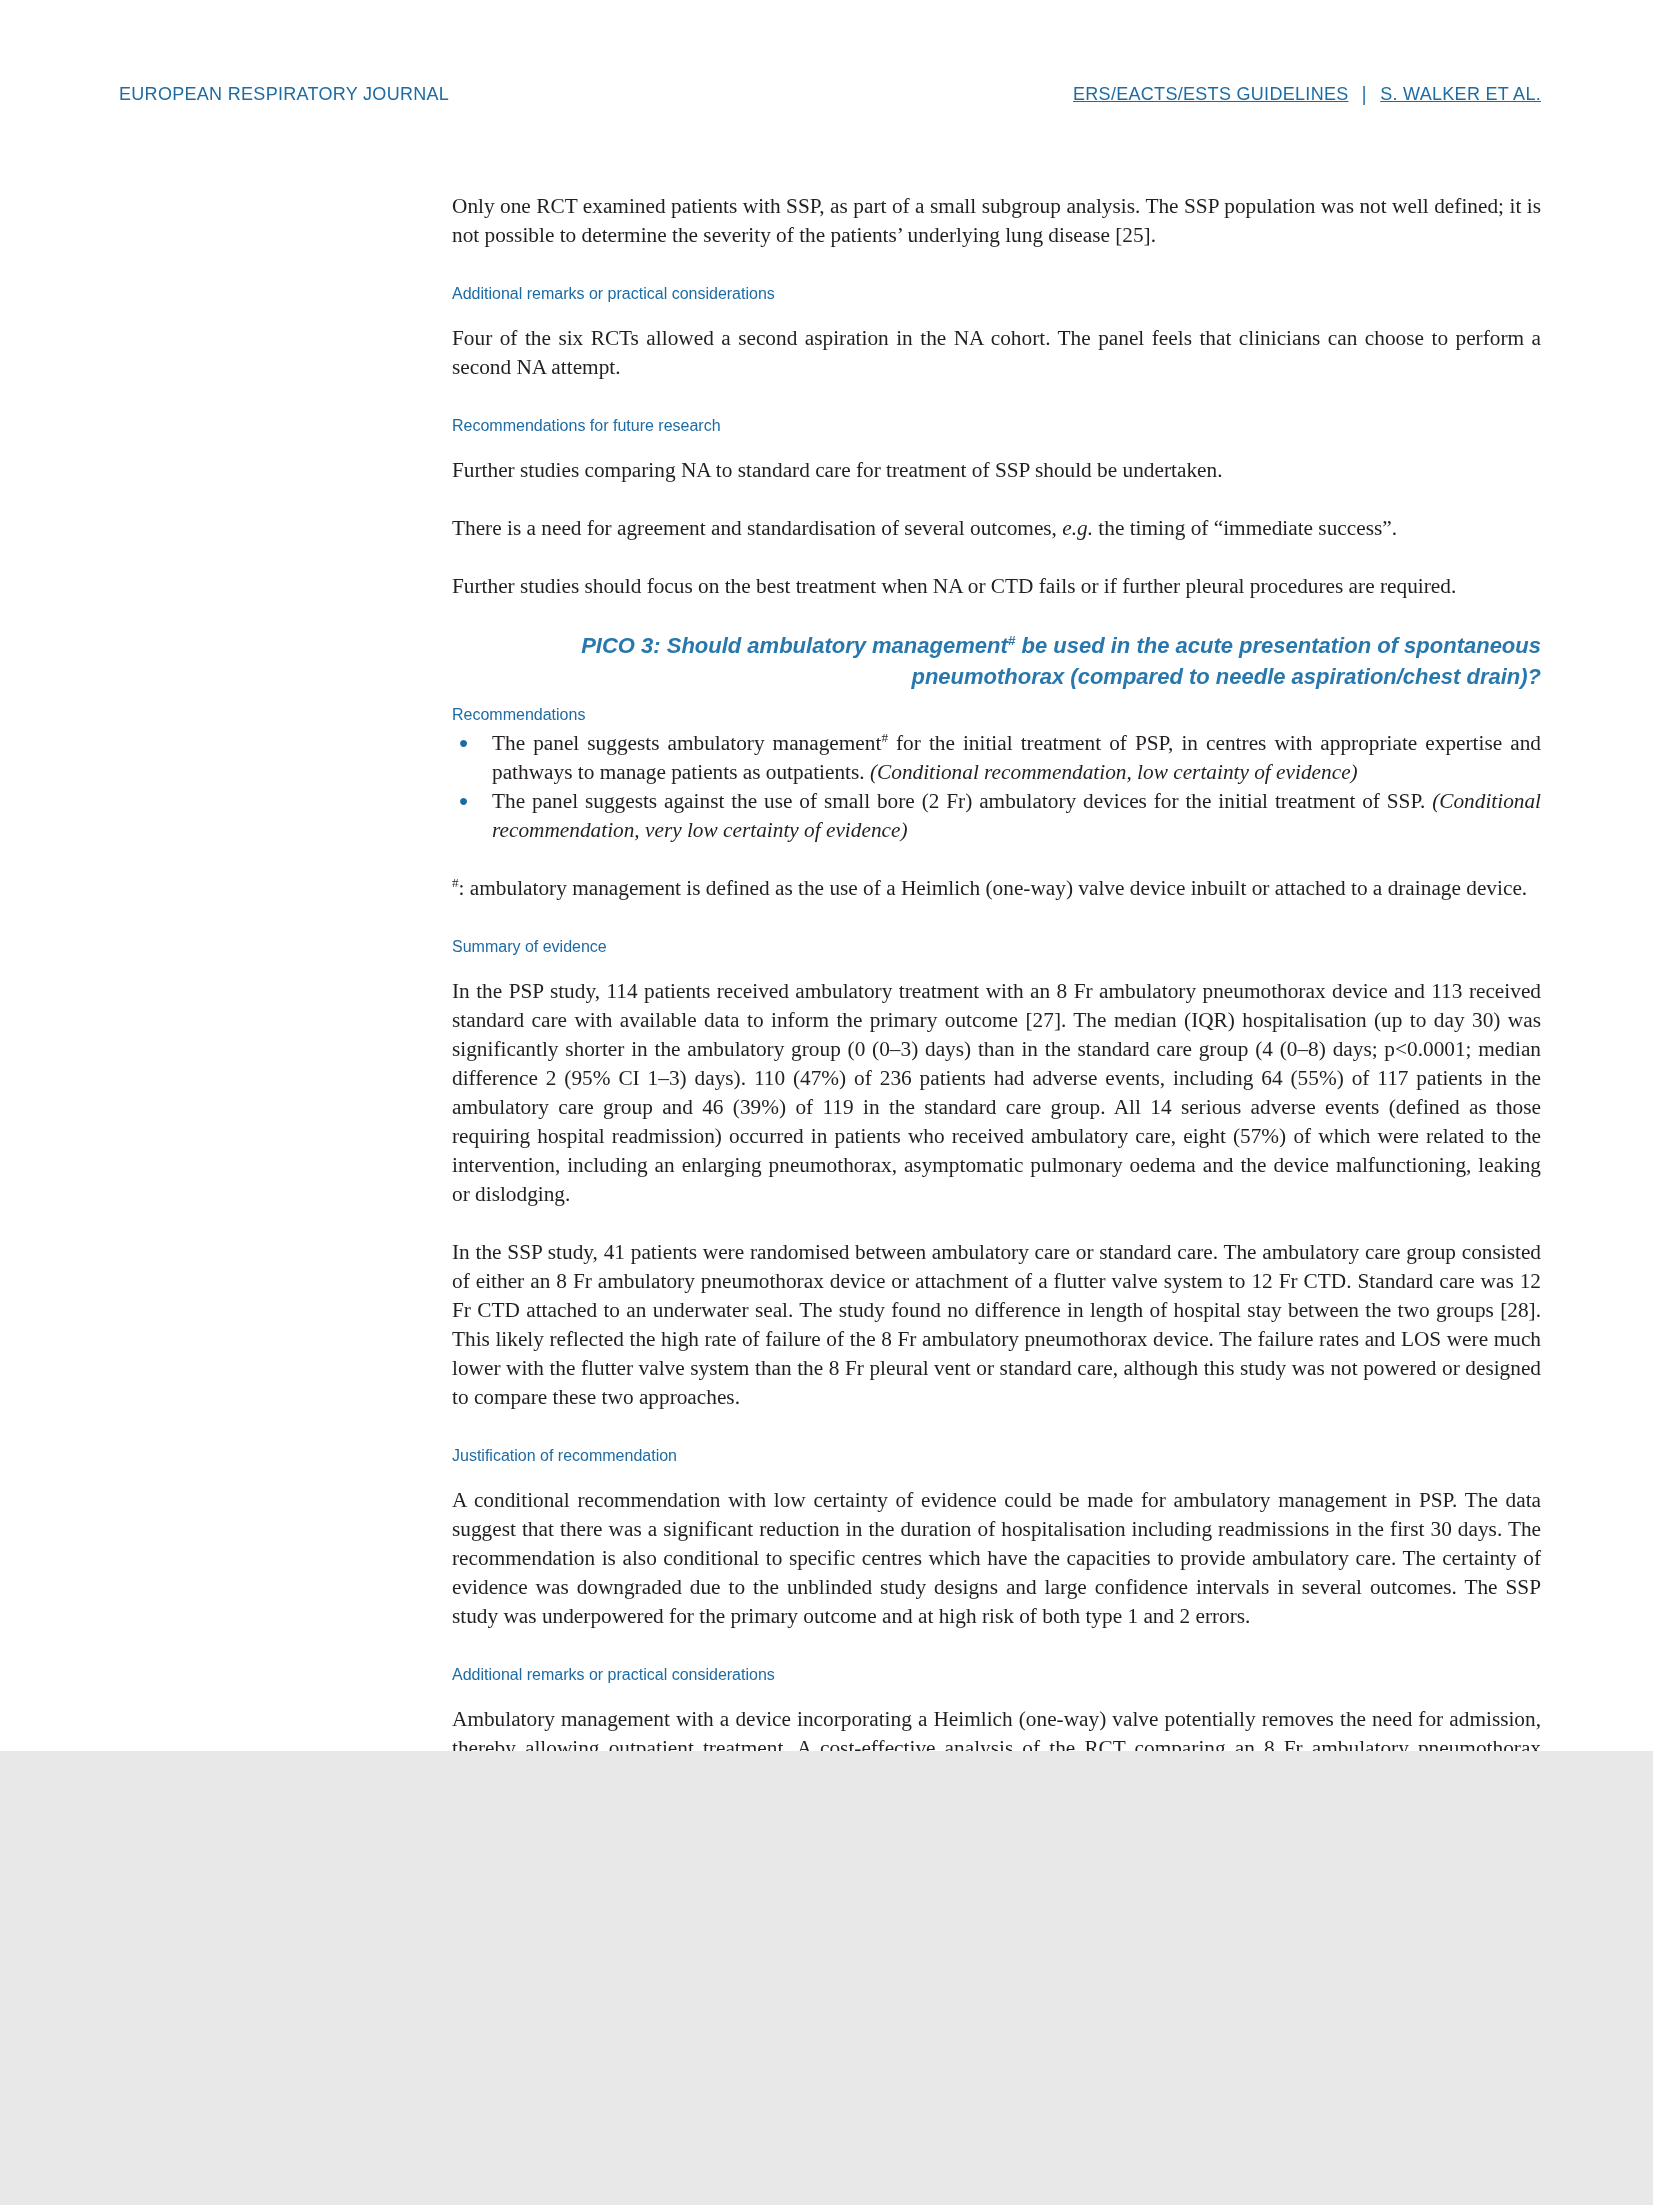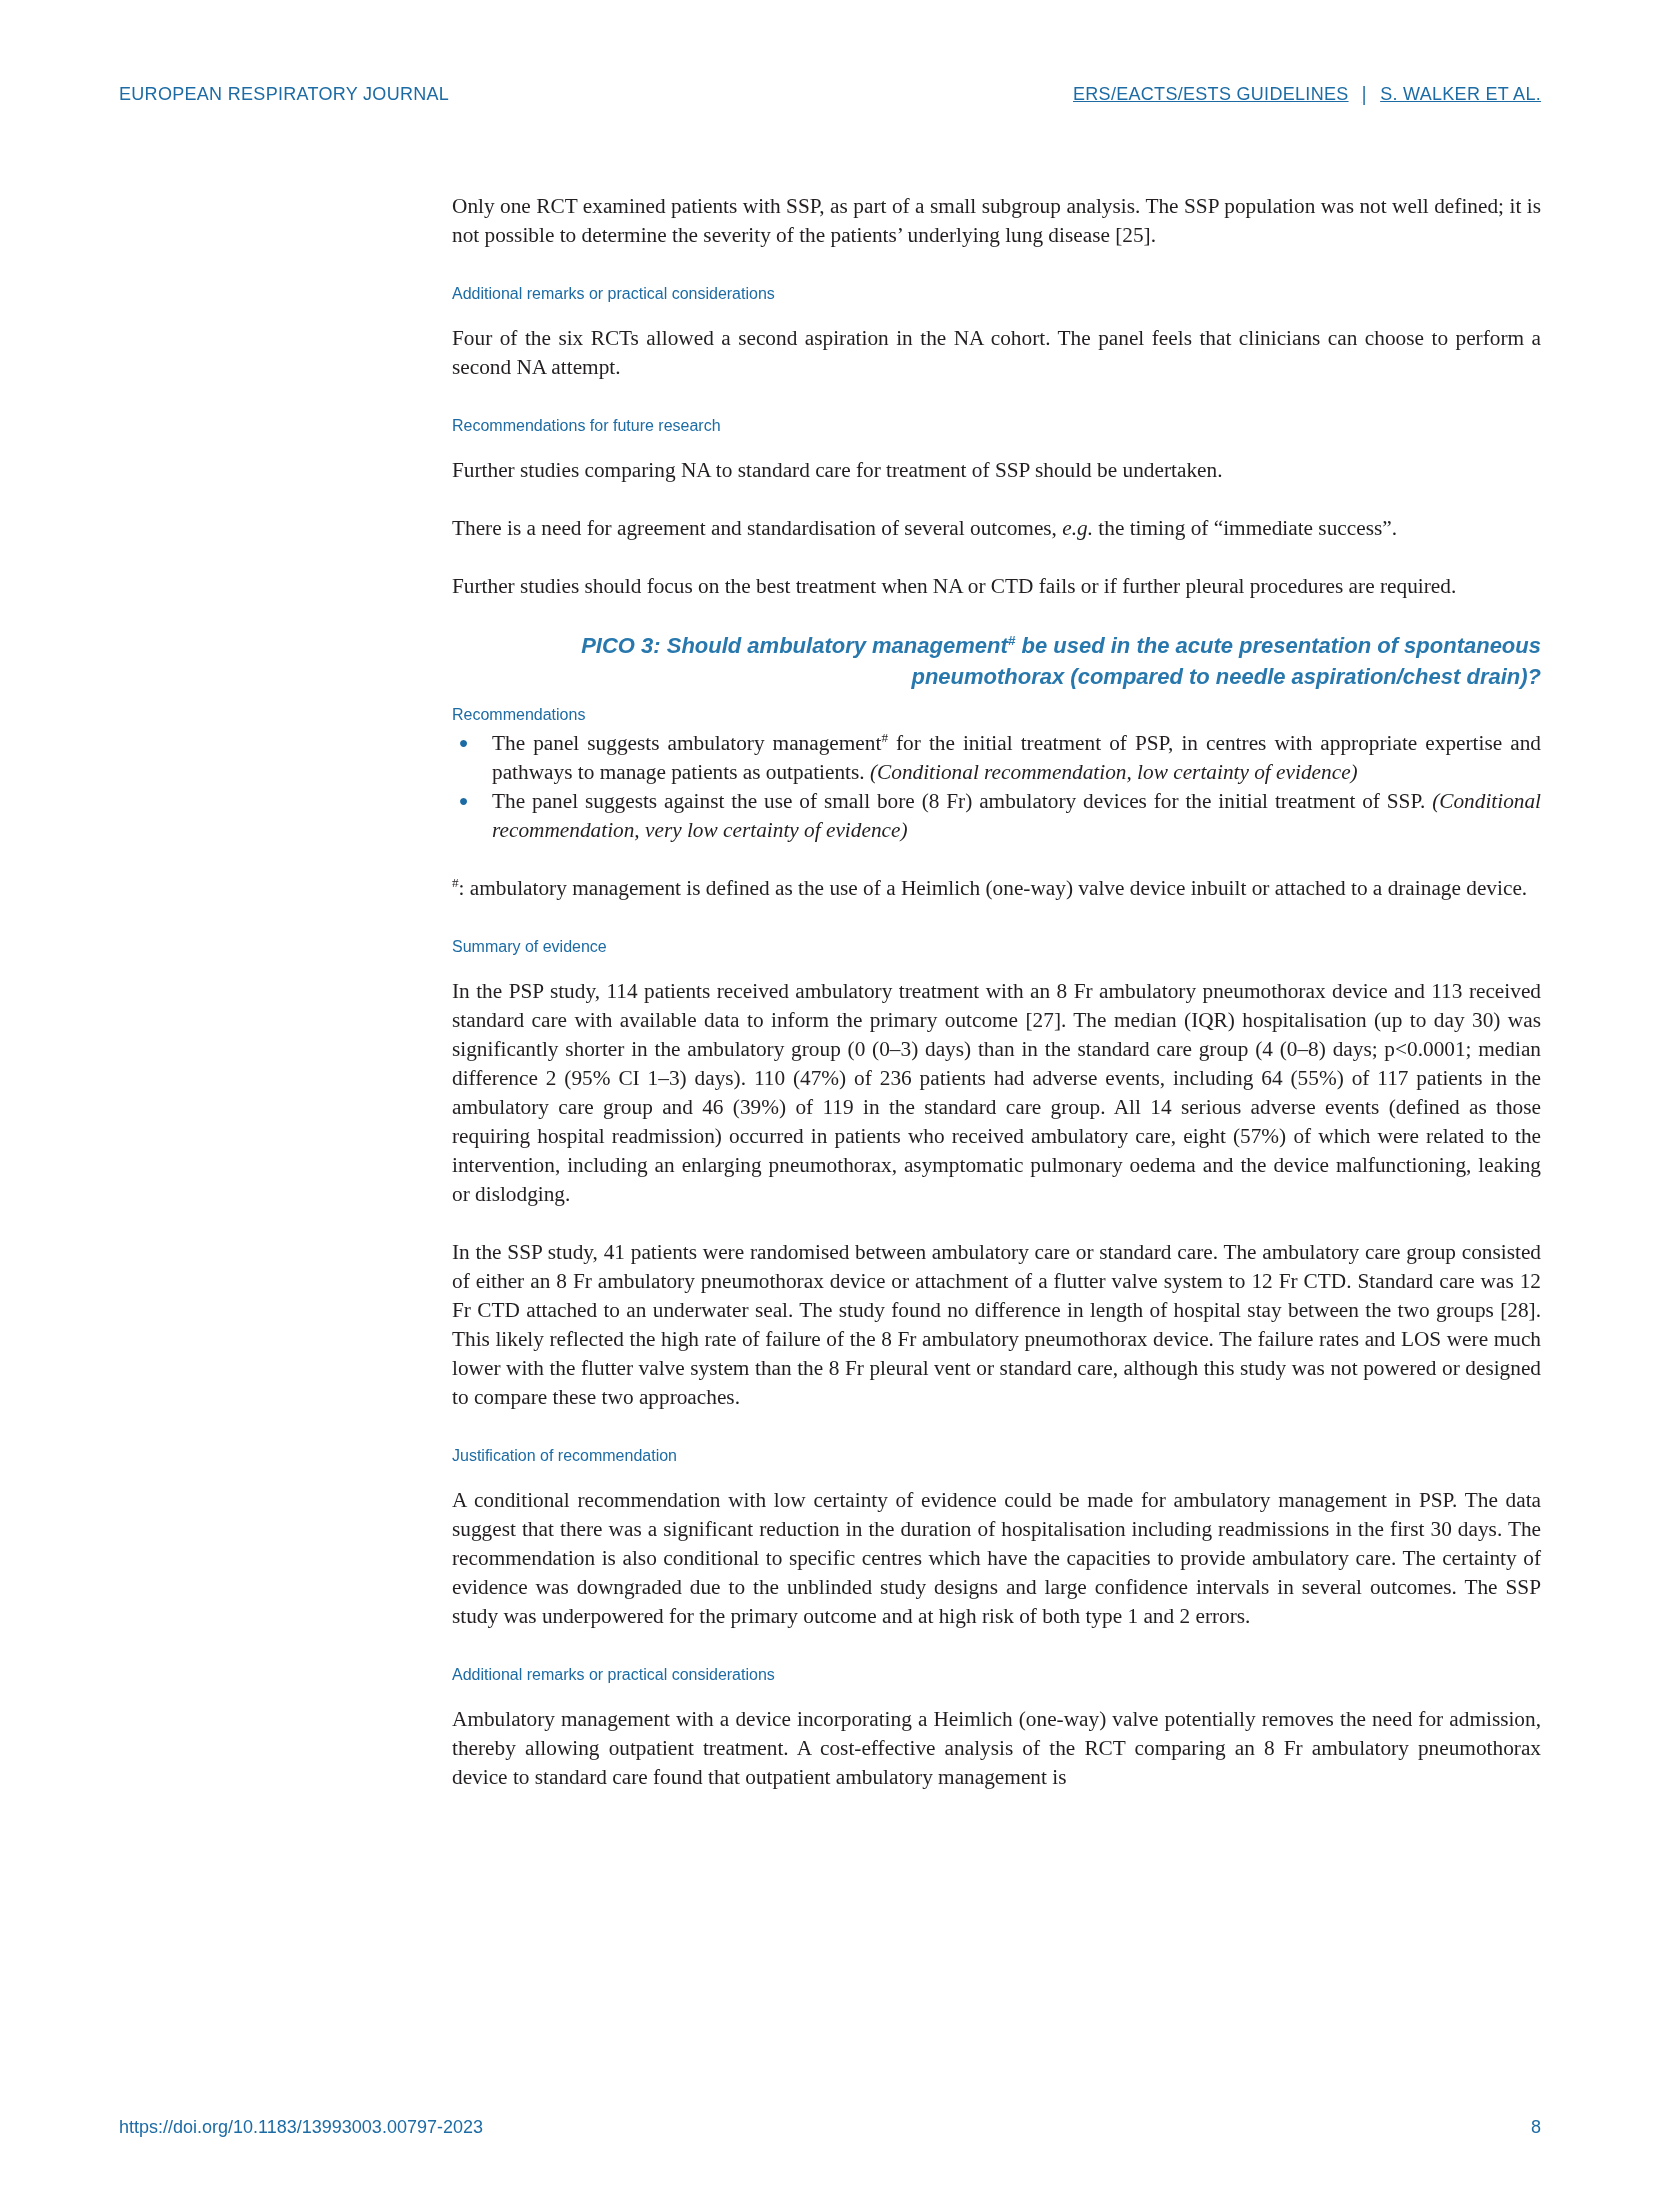--- a/index.html
+++ b/index.html
@@ -1,18 +1,18 @@
 <!DOCTYPE html>
 <html style="font-size:10.7px"><head>
 <meta charset="utf-8">
 <style>
   html,body{margin:0;padding:0;background:#e8e8e8;}
   .page{
     position:relative;
-    width:1654px;height:2205px;
+    width:1654px;height:1751px;
     margin:0 auto;
     background:#ffffff;
     font-family:"Liberation Serif", serif;
     color:#231f20;
     overflow:hidden;
   }
   
   .runhead{
     position:absolute;top:84px;left:119px;right:113px;
     display:flex;justify-content:space-between;align-items:baseline;
@@ -107,21 +107,21 @@
     <h2 class="pico-heading"><span class="it">PICO 3: Should ambulatory management</span><sup class="it">#</sup><span class="it"> be used in the acute presentation of spontaneous pneumothorax (compared to needle aspiration/chest drain)?</span></h2>
     <h2 class="heading">Recommendations</h2>
 
     <ul class="bullets">
       <li class="bullet">
         <span class="dot">●</span>
         <span><span>The panel suggests ambulatory management</span><sup>#</sup><span> for the initial treatment of PSP, in centres with appropriate expertise and pathways to manage patients as outpatients. </span><span class="it">(Conditional recommendation, low certainty of evidence)</span></span>
       </li>
       <li class="bullet">
         <span class="dot">●</span>
-        <span><span>The panel suggests against the use of small bore (8 Fr) ambulatory devices for the initial treatment of SSP. </span><span class="it">(Conditional recommendation, very low certainty of evidence)</span></span>
+        <span><span>The panel suggests against the use of small bore (2 Fr) ambulatory devices for the initial treatment of SSP. </span><span class="it">(Conditional recommendation, very low certainty of evidence)</span></span>
       </li>
     </ul>
 
     <p class="para"><sup>#</sup><span>: ambulatory management is defined as the use of a Heimlich (one-way) valve device inbuilt or attached to a drainage device.</span></p>
 
     <h2 class="heading">Summary of evidence</h2>
 
     <p class="para">In the PSP study, 114 patients received ambulatory treatment with an 8 Fr ambulatory pneumothorax device and 113 received standard care with available data to inform the primary outcome [27]. The median (IQR) hospitalisation (up to day 30) was significantly shorter in the ambulatory group (0 (0–3) days) than in the standard care group (4 (0–8) days; p&lt;0.0001; median difference 2 (95% CI 1–3) days). 110 (47%) of 236 patients had adverse events, including 64 (55%) of 117 patients in the ambulatory care group and 46 (39%) of 119 in the standard care group. All 14 serious adverse events (defined as those requiring hospital readmission) occurred in patients who received ambulatory care, eight (57%) of which were related to the intervention, including an enlarging pneumothorax, asymptomatic pulmonary oedema and the device malfunctioning, leaking or dislodging.</p>
 
     <p class="para">In the SSP study, 41 patients were randomised between ambulatory care or standard care. The ambulatory care group consisted of either an 8 Fr ambulatory pneumothorax device or attachment of a flutter valve system to 12 Fr CTD. Standard care was 12 Fr CTD attached to an underwater seal. The study found no difference in length of hospital stay between the two groups [28]. This likely reflected the high rate of failure of the 8 Fr ambulatory pneumothorax device. The failure rates and LOS were much lower with the flutter valve system than the 8 Fr pleural vent or standard care, although this study was not powered or designed to compare these two approaches.</p>

